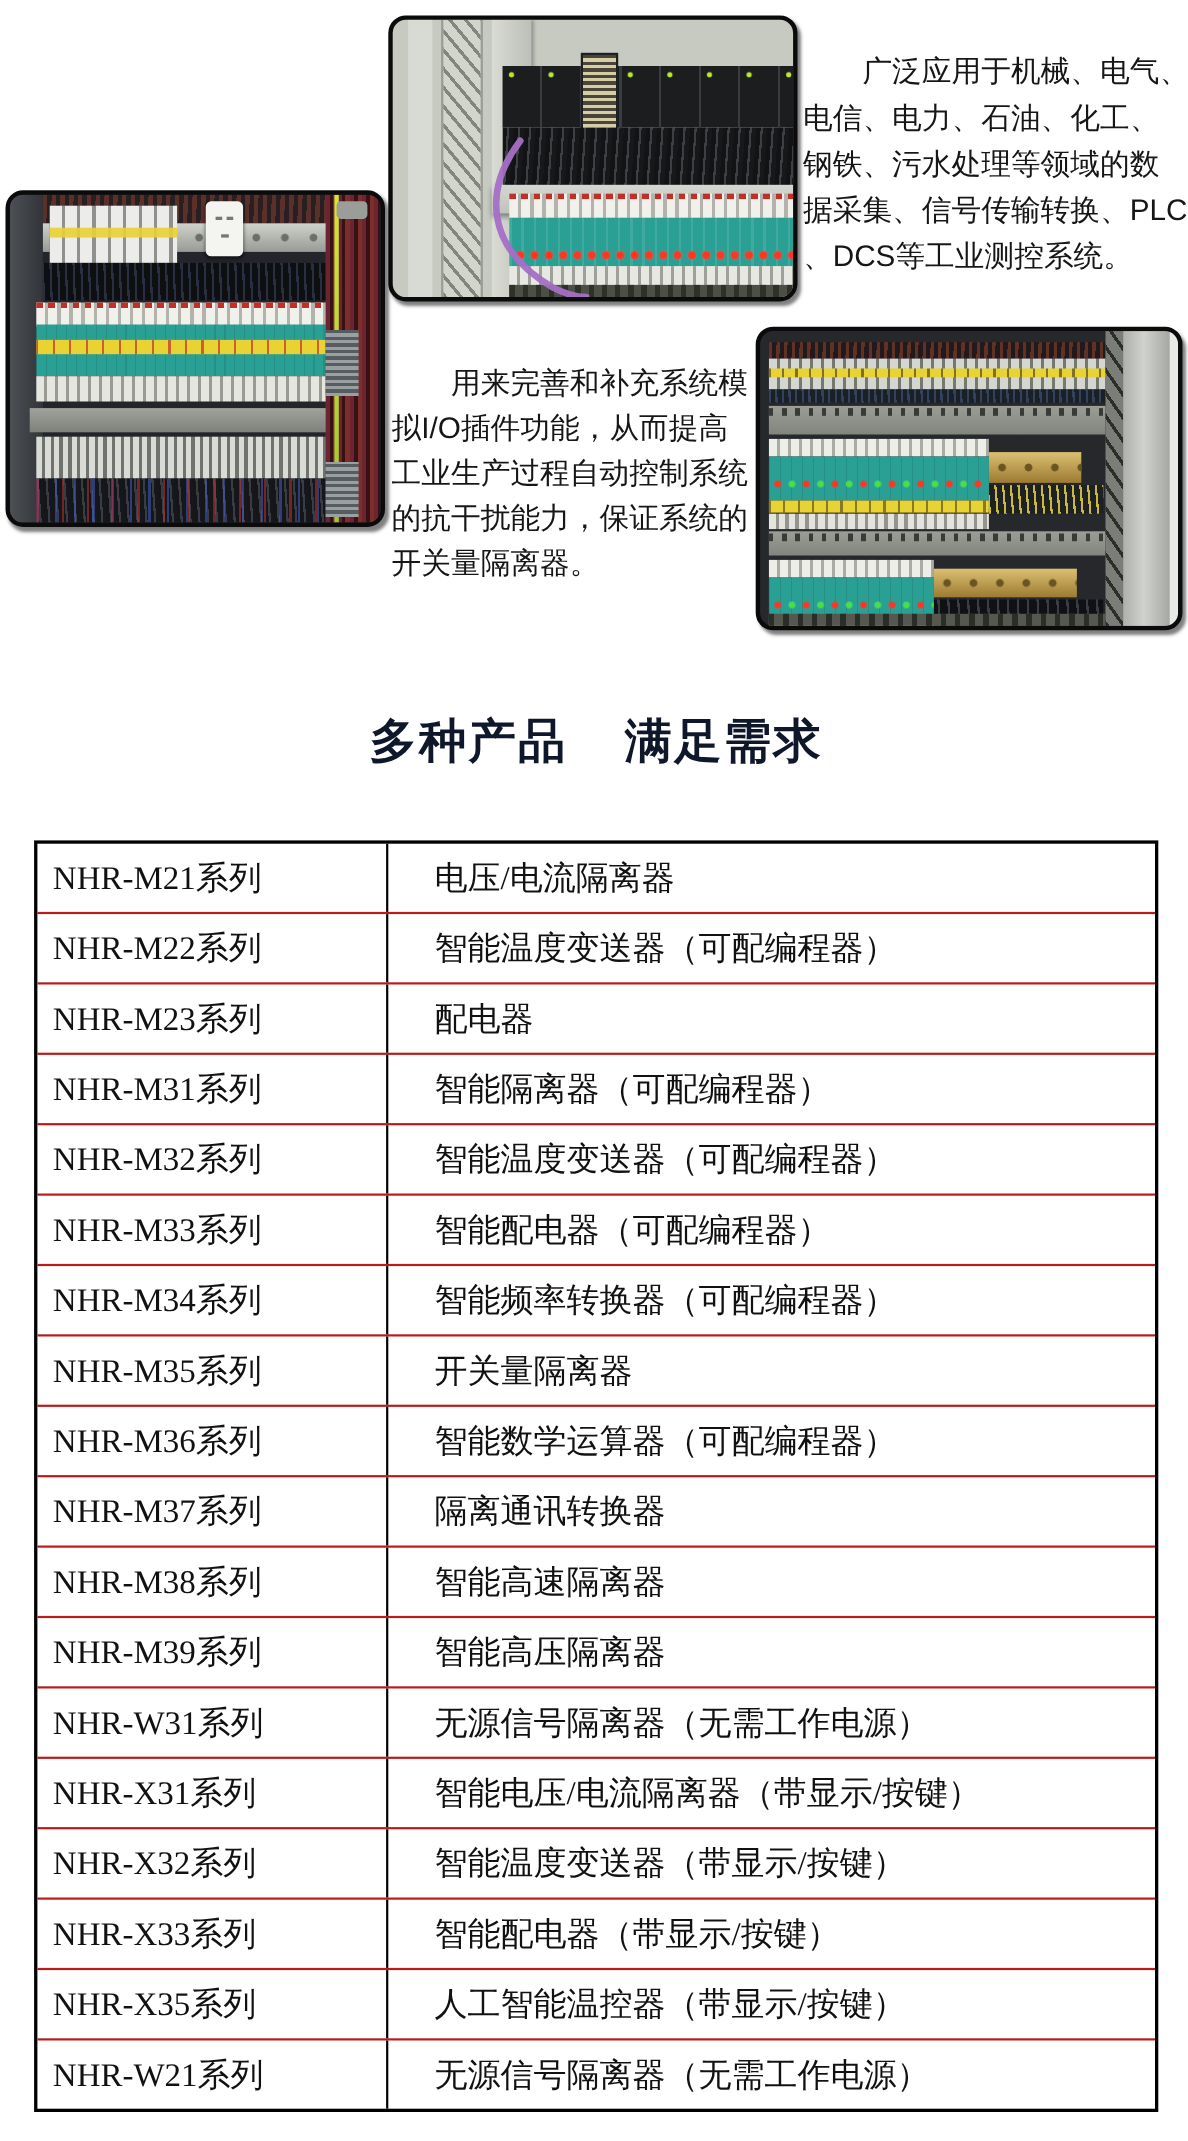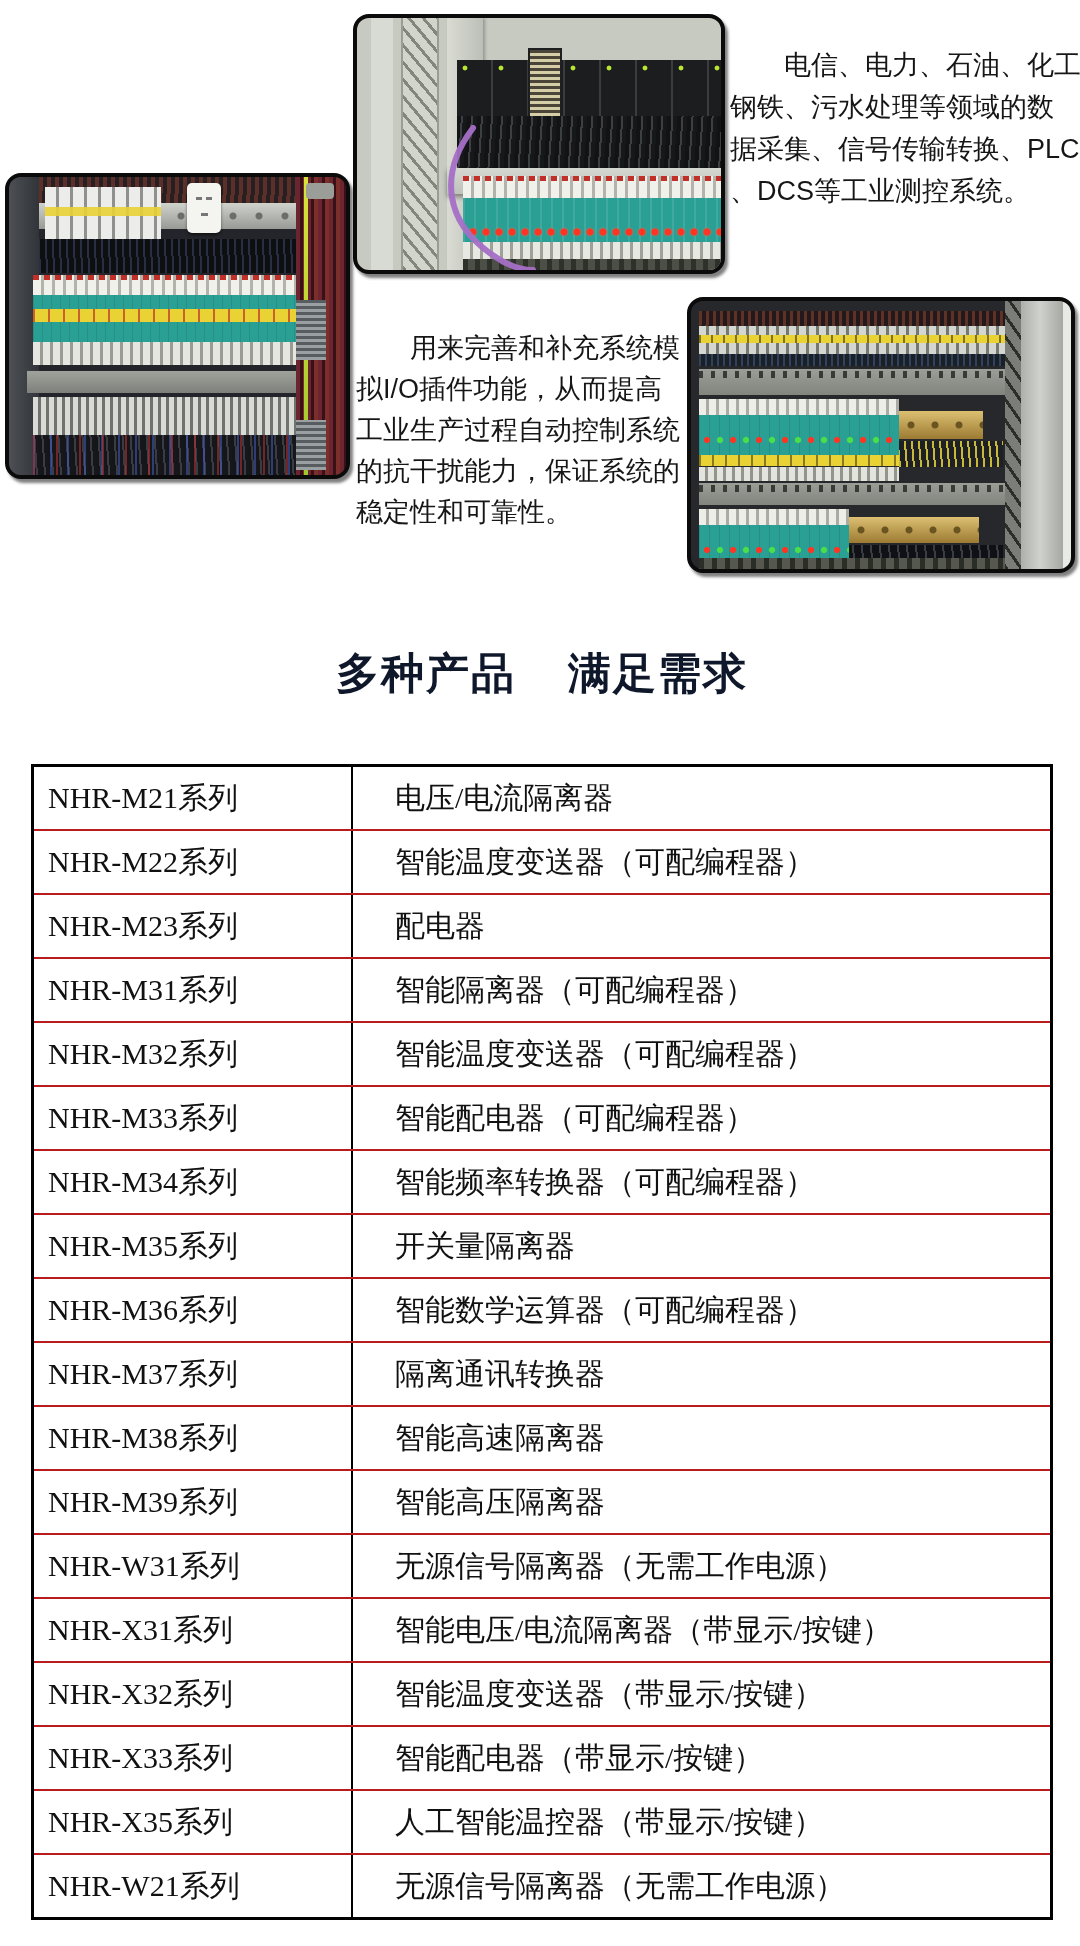--- a/index.html
+++ b/index.html
@@ -178,20 +178,21 @@
       <div class="pt-tealbots"></div>
     </div>
     <div class="pt-botchan"></div>
     <svg class="pt-cable" width="364" height="252" viewBox="0 0 364 252">
       <path d="M116,110 C 84,152 82,206 145,243 C 158,250 168,252 176,252" stroke="#a56fc6" stroke-width="6" fill="none" stroke-linecap="round" opacity="0.95"></path>
     </svg>
   </div>
 
   <div class="tblock" id="apps-text">
 
+  <div class="tline">广泛应用于机械、电气、</div>
       <div class="tline">电信、电力、石油、化工、</div>
       <div class="tline">钢铁、污水处理等领域的数</div>
       <div class="tline">据采集、信号传输转换、PLC</div>
       <div class="tline">、DCS等工业测控系统。</div>
     </div>
 
   <div class="photo" id="photo-left">
     <div class="pl-leftpanel"></div>
     <div class="pl-topwires"></div>
     <div class="pl-dinrail"></div>
@@ -221,21 +222,21 @@
       <div class="pl-fins2"></div>
     </div>
   </div>
 
   <div class="tblock" id="func-text">
 
   <div class="tline">用来完善和补充系统模</div>
       <div class="tline">拟I/O插件功能，从而提高</div>
       <div class="tline">工业生产过程自动控制系统</div>
       <div class="tline">的抗干扰能力，保证系统的</div>
-      <div class="tline">稳定性和可靠性。</div>
+      <div class="tline">开关量隔离器。</div>
     </div>
 
   <div class="photo" id="photo-right">
     <div class="pr-topband">
       <div class="pr-brownfringe"></div>
       <div class="pr-topterm">
         <div class="pr-ystripe"></div>
       </div>
       <div class="pr-bluefringe"></div>
     </div>

